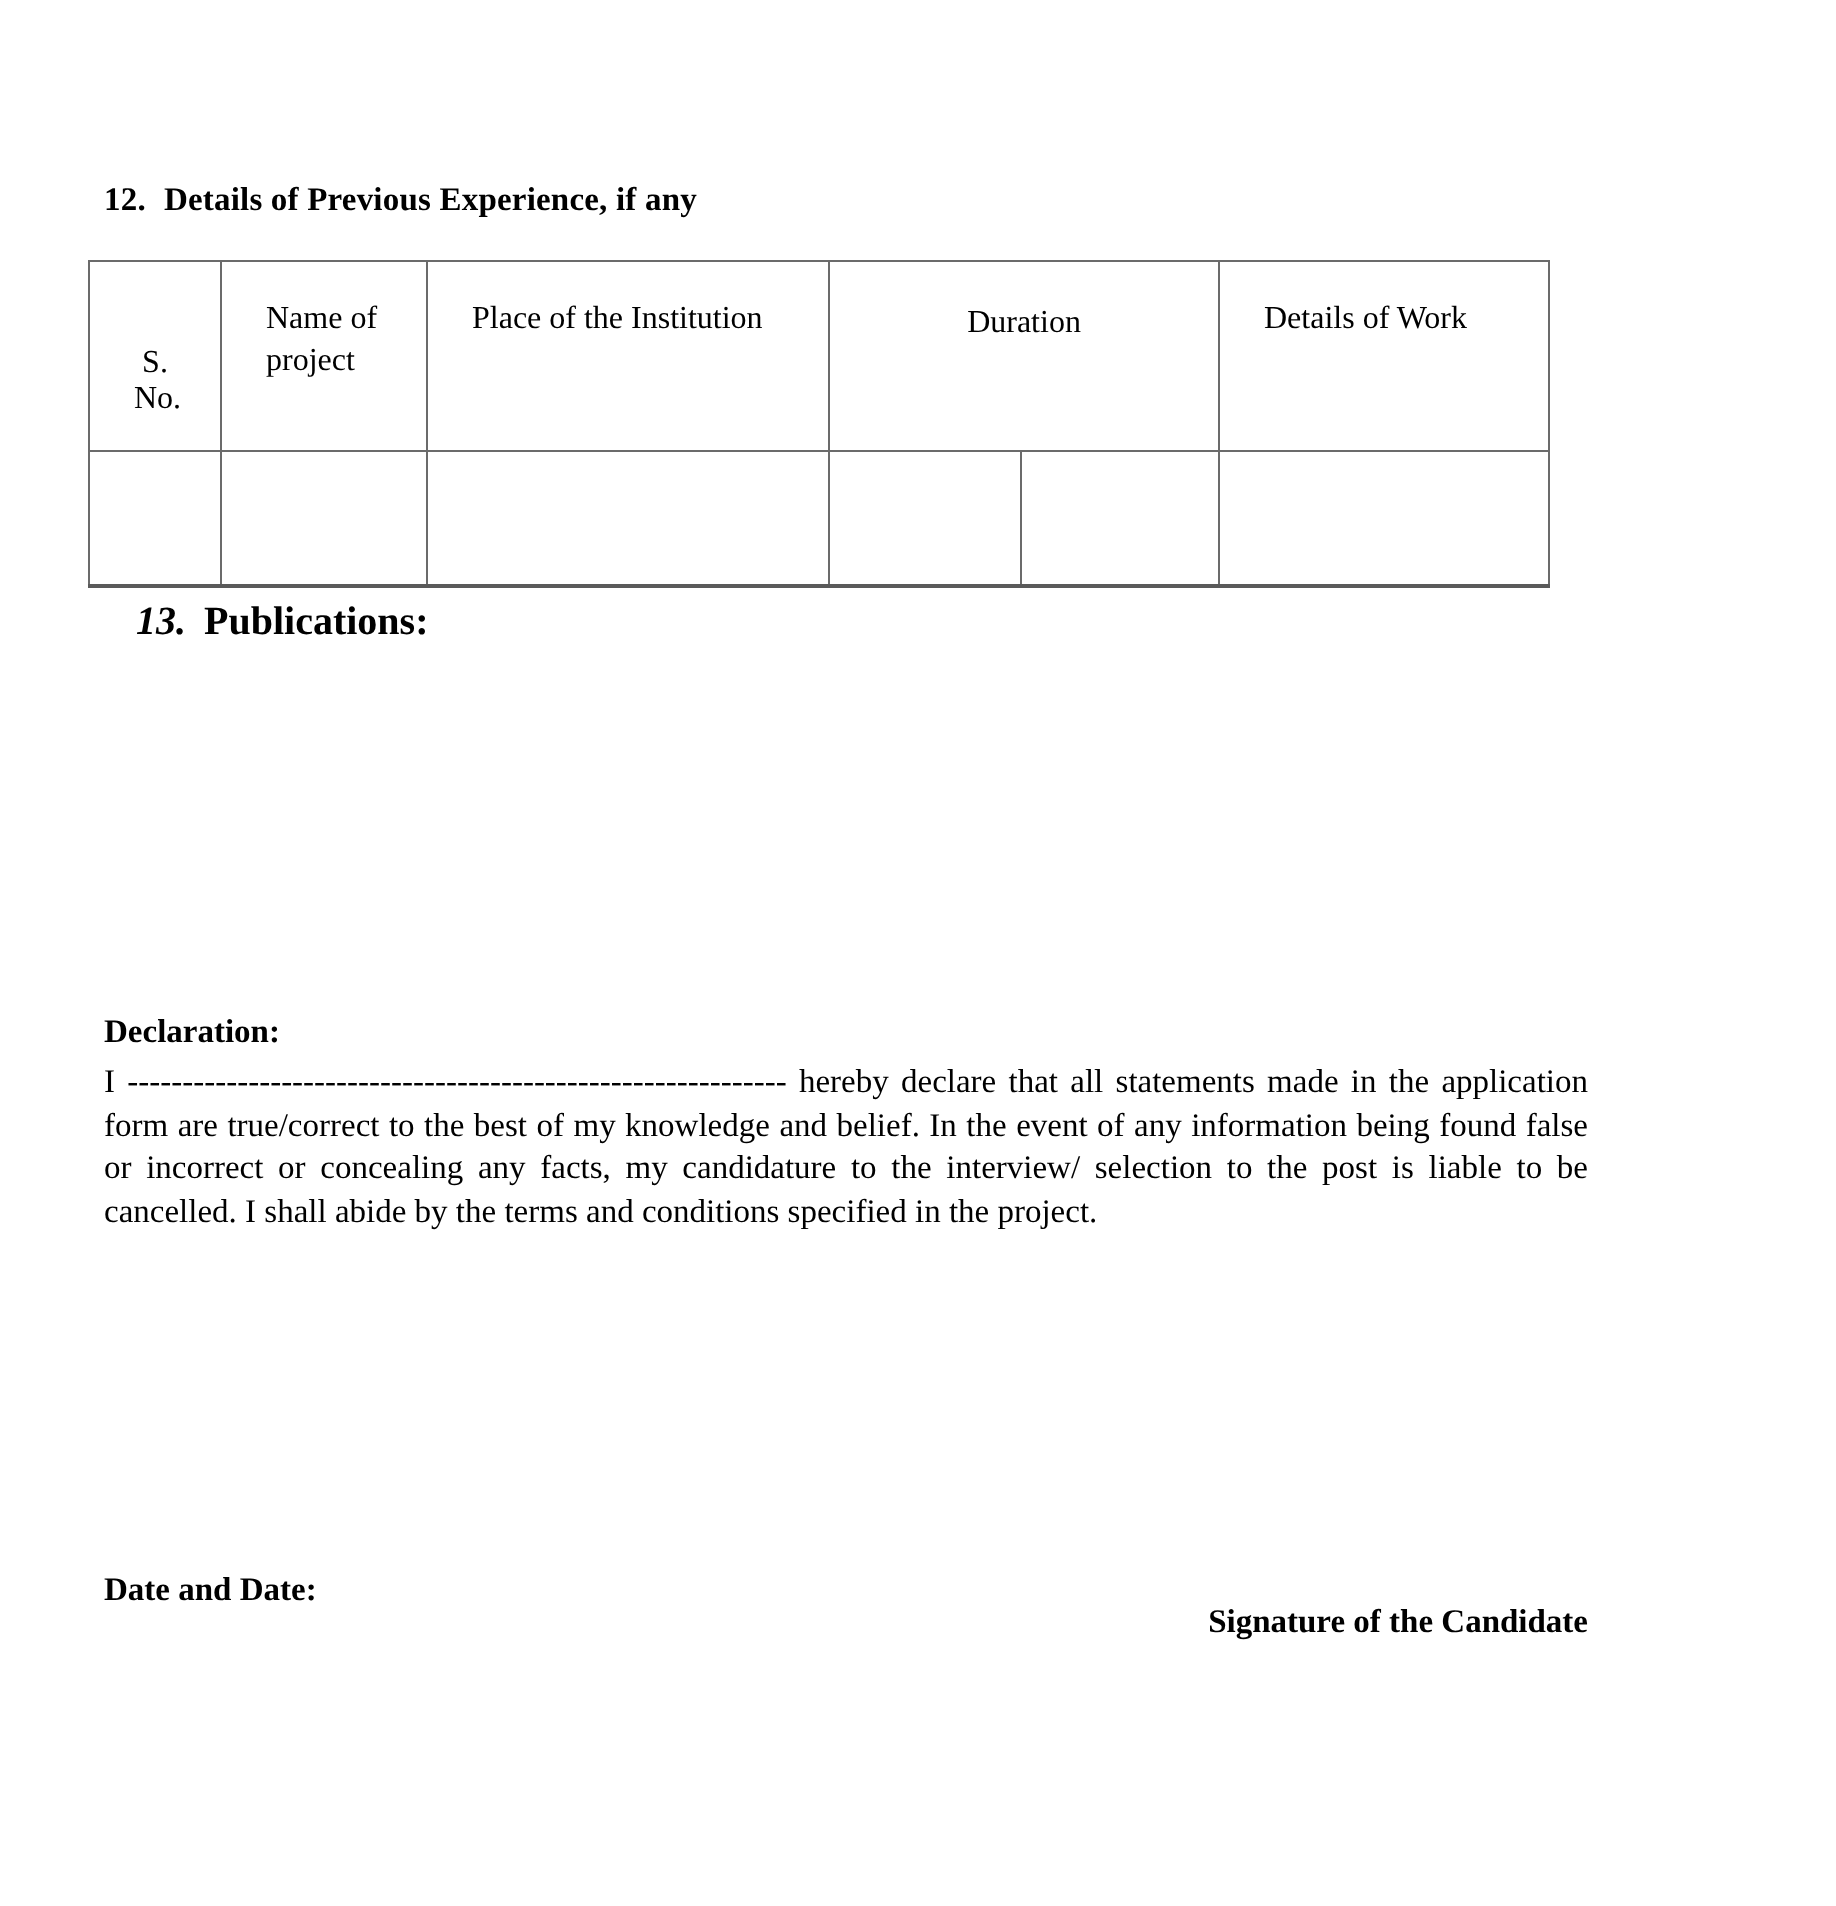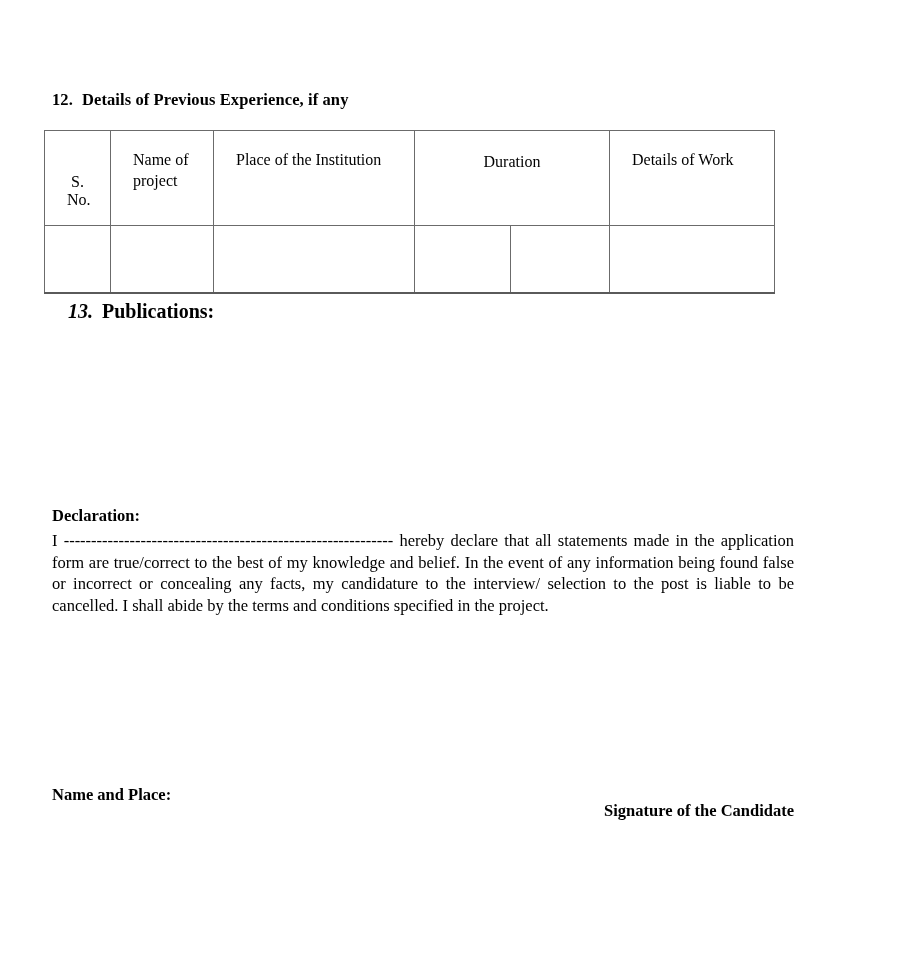--- a/index.html
+++ b/index.html
@@ -205,17 +205,17 @@
 
   <div class="declaration-heading">Declaration:</div>
 
   <div class="declaration-body">
     <span>I</span>
     <span class="blankline">------------------------------------------------------------</span>
     <span>hereby declare that all statements made in the application form are true/correct to the best of my knowledge and belief. In the event of any information being found false or incorrect or concealing any facts, my candidature to the interview/ selection to the post is liable to be cancelled. I shall abide by the terms and conditions specified in the project.</span>
   </div>
 
   <div class="footer-row">
-    <span class="footer-left">Name and Place:</span>
+    <span class="footer-left">Date and Date:</span>
     <span class="footer-right">Signature of the Candidate</span>
   </div>
 
 </div>
 
 </body></html>

